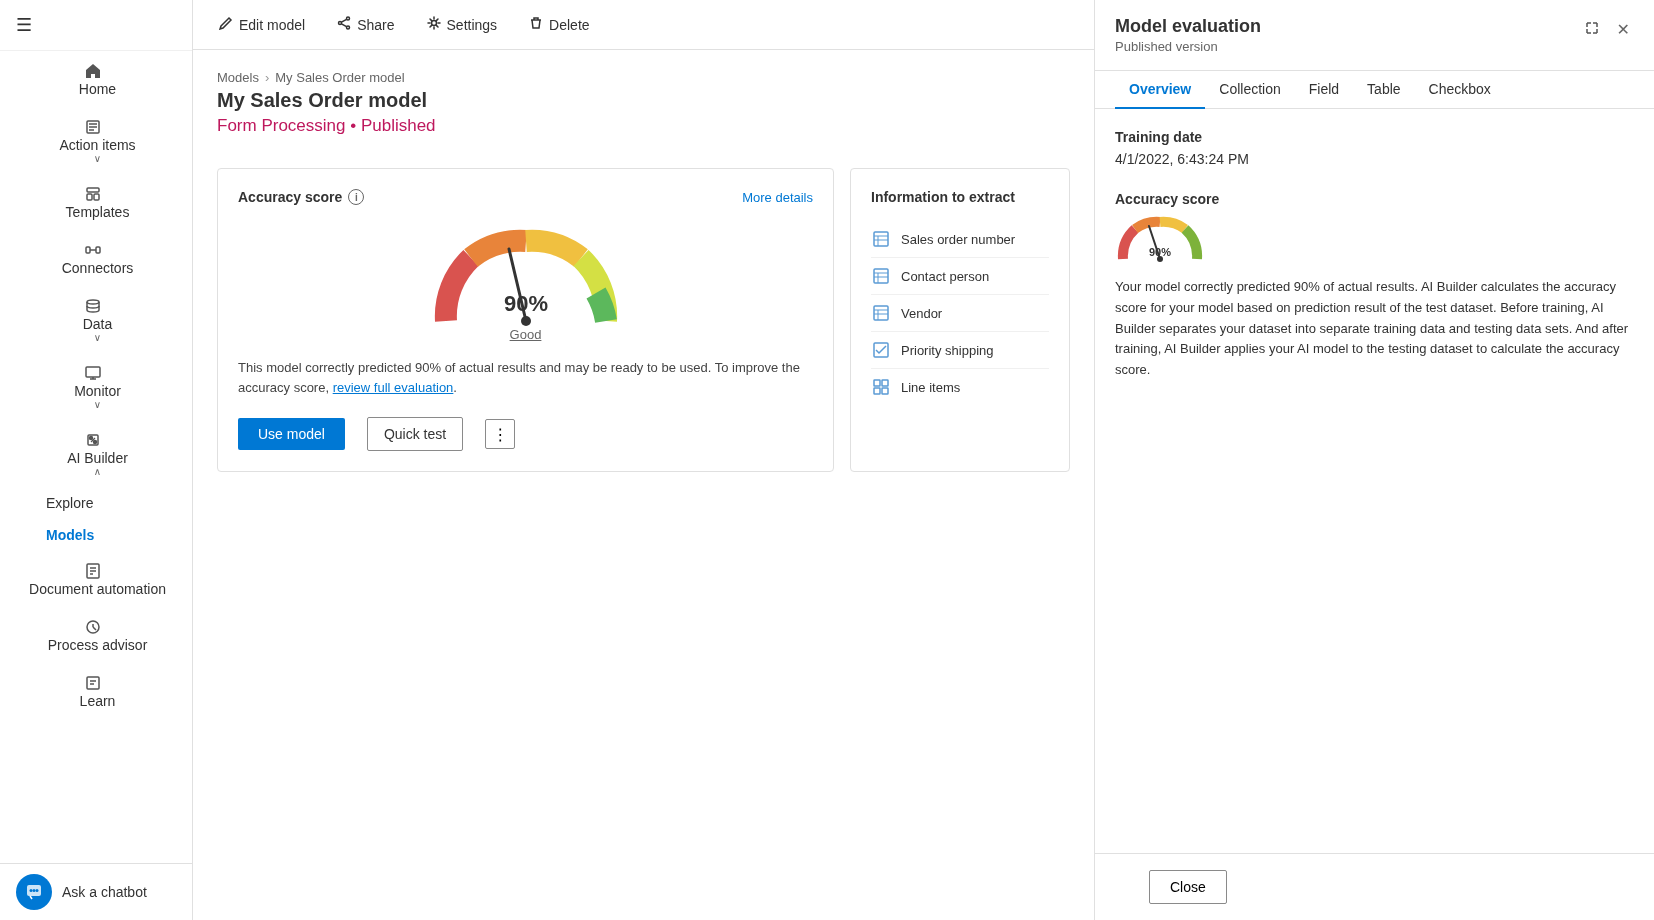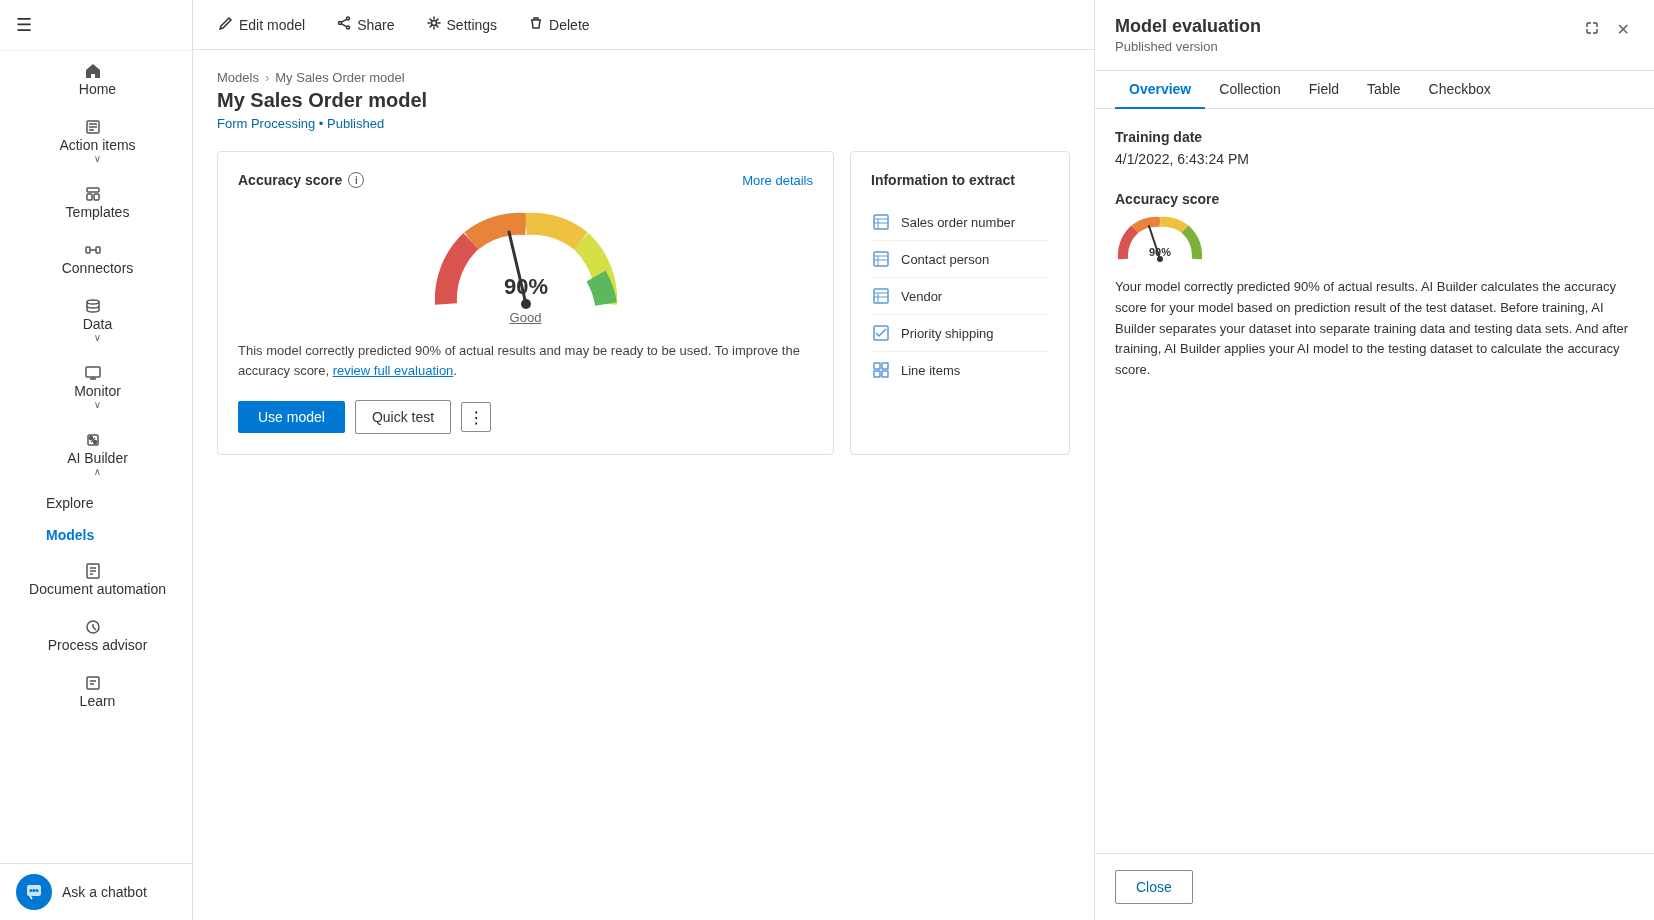--- a/index.html
+++ b/index.html
@@ -98,21 +98,21 @@
       display: flex;
       align-items: center;
       gap: 6px;
       color: #666;
       font-size: 13px;
       margin-bottom: 4px;
     }
     .breadcrumb a { color: #666; text-decoration: none; }
     .breadcrumb-sep { color: #999; }
     .page-title { font-size: 20px; font-weight: 600; margin-bottom: 4px; }
-    .page-subtitle { font-size: 13px; color: #0369a1; margin-bottom: 20px; }
+    .page-subtitle { font-size: 17px; color: #be185d; margin-bottom: 32px; }
 
     .cards-row {
       display: flex;
       gap: 16px;
     }
 
     
     .accuracy-card {
       border: 1px solid #e0e0e0;
       border-radius: 4px;
@@ -160,21 +160,21 @@
       font-size: 13px;
       color: #444;
       margin-bottom: 20px;
       line-height: 1.5;
     }
     .accuracy-text a { color: #0078d4; }
 
     .card-actions {
       display: flex;
       align-items: center;
-      gap: 10px;
+      gap: 22px;
     }
     .btn-primary {
       background: #0078d4;
       color: #fff;
       border: none;
       padding: 8px 20px;
       border-radius: 2px;
       cursor: pointer;
       font-size: 14px;
     }
@@ -290,26 +290,27 @@
     }
 
     .panel-footer {
       padding: 16px 20px;
       border-top: 1px solid #e0e0e0;
       display: flex;
       justify-content: flex-start;
     }
     .btn-close {
       background: #fff;
-      color: #0369a1;
+      color: #000000;
       border: 1px solid #8a8a8a;
       padding: 8px 20px;
       border-radius: 2px;
       cursor: pointer;
       font-size: 14px;
+      margin-left: 34px;
     }
 
     .hamburger { cursor: pointer; font-size: 18px; color: #333; }
   </style>
 </head>
 <body>
 
 <nav class="sidebar">
   <div class="sidebar-header">
     <span class="hamburger">☰</span>

